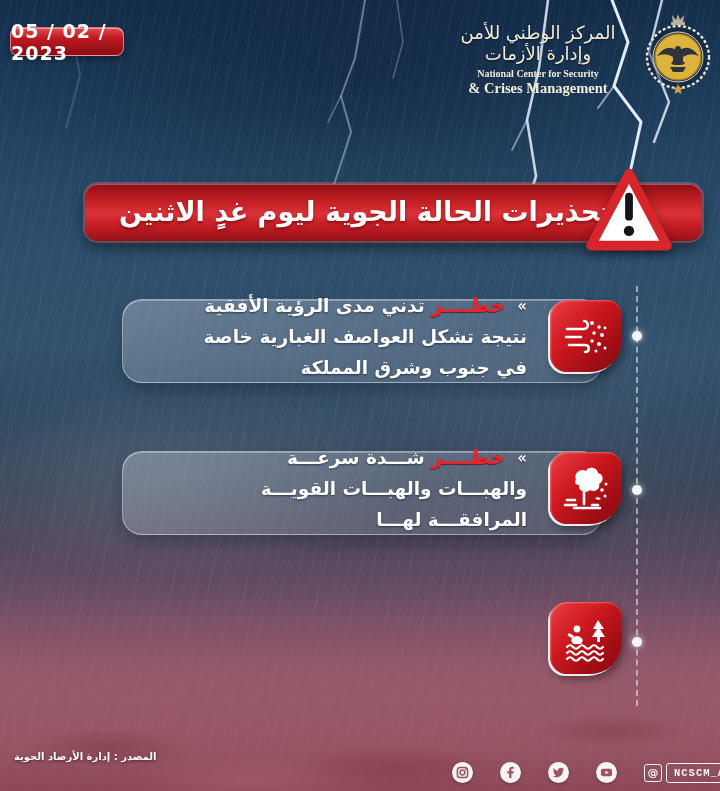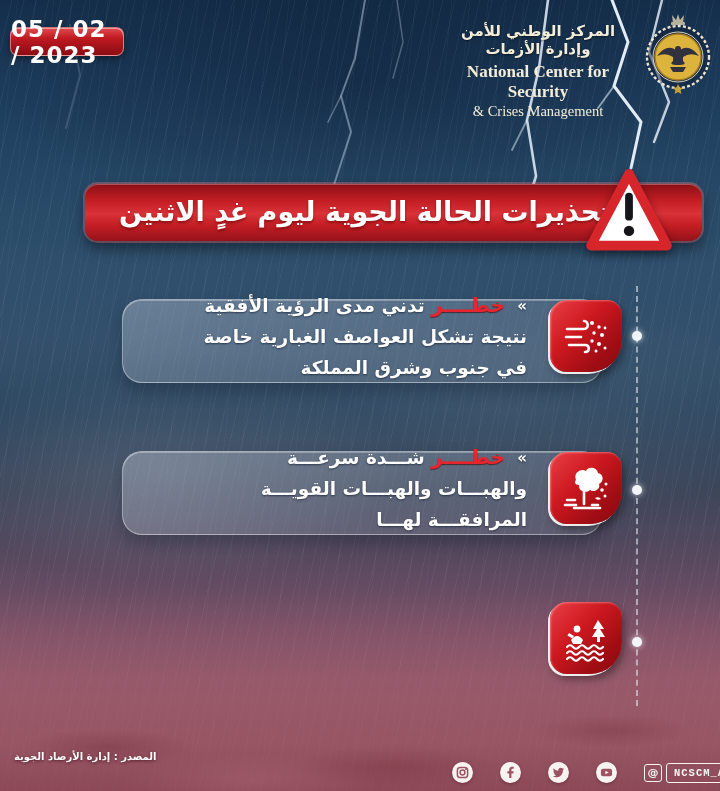--- a/index.html
+++ b/index.html
@@ -26,27 +26,27 @@
   .rain{position:absolute;inset:0;pointer-events:none;opacity:.8;
     background:
       repeating-linear-gradient(103deg, rgba(215,228,245,0) 0 11px, rgba(215,228,245,.065) 11px 12px),
       repeating-linear-gradient(96deg, rgba(195,212,235,0) 0 17px, rgba(195,212,235,.05) 17px 18px);}
   .lightning{position:absolute;top:0;left:0;pointer-events:none;}
 
   .date-badge{position:absolute;left:10px;top:27px;width:112px;height:27px;
     background:linear-gradient(180deg,#e24a50 0%,#c01920 38%,#a3121a 70%,#8c0c13 100%);
     border:1px solid rgba(255,210,210,.55);border-radius:8px;
     box-shadow:0 3px 6px rgba(0,0,0,.4), inset 0 1px 0 rgba(255,255,255,.45);
-    color:#fff;font-weight:bold;font-size:23px;letter-spacing:1px;
+    color:#fff;font-weight:bold;font-size:19px;letter-spacing:1px;
     display:flex;align-items:center;justify-content:center;}
 
   .org{position:absolute;left:438px;top:22px;width:200px;text-align:center;color:#f3edda;}
-  .org-ar{font-size:15px;font-weight:bold;text-shadow:0 1px 2px rgba(0,0,0,.5);direction:rtl;}
-  .org-en1{font-family:"Liberation Serif", serif;font-weight:bold;font-size:17px;margin-top:4px;}
-  .org-en2{font-family:"Liberation Serif", serif;font-weight:normal;font-size:14.5px;margin-top:1px;}
+  .org-ar{font-size:18px;font-weight:normal;text-shadow:0 1px 2px rgba(0,0,0,.5);direction:rtl;}
+  .org-en1{font-family:"Liberation Serif", serif;font-weight:bold;font-size:10px;margin-top:4px;}
+  .org-en2{font-family:"Liberation Serif", serif;font-weight:bold;font-size:14.5px;margin-top:1px;}
   .emblem{position:absolute;left:643px;top:12px;width:70px;height:82px;}
 
   .banner{position:absolute;left:85px;top:184px;width:577px;height:57px;border-radius:13px;
     background:linear-gradient(180deg,#8a1016 0%,#c11d23 28%,#d93238 52%,#c21d23 74%,#96121a 100%);
     box-shadow:0 0 0 2px rgba(255,130,130,.32), 0 7px 14px rgba(0,0,0,.45), inset 0 1px 0 rgba(255,200,200,.35);padding-left:40px;}
   .banner-title{position:absolute;right:92px;top:0;height:57px;line-height:56px;
     color:#fff;font-weight:bold;font-size:27px;direction:rtl;white-space:nowrap;
     text-shadow:0 2px 3px rgba(90,0,0,.55);}
   .warn-tri{position:absolute;left:585px;top:166px;width:88px;height:90px;
     filter:drop-shadow(0 4px 5px rgba(0,0,0,.45));}

